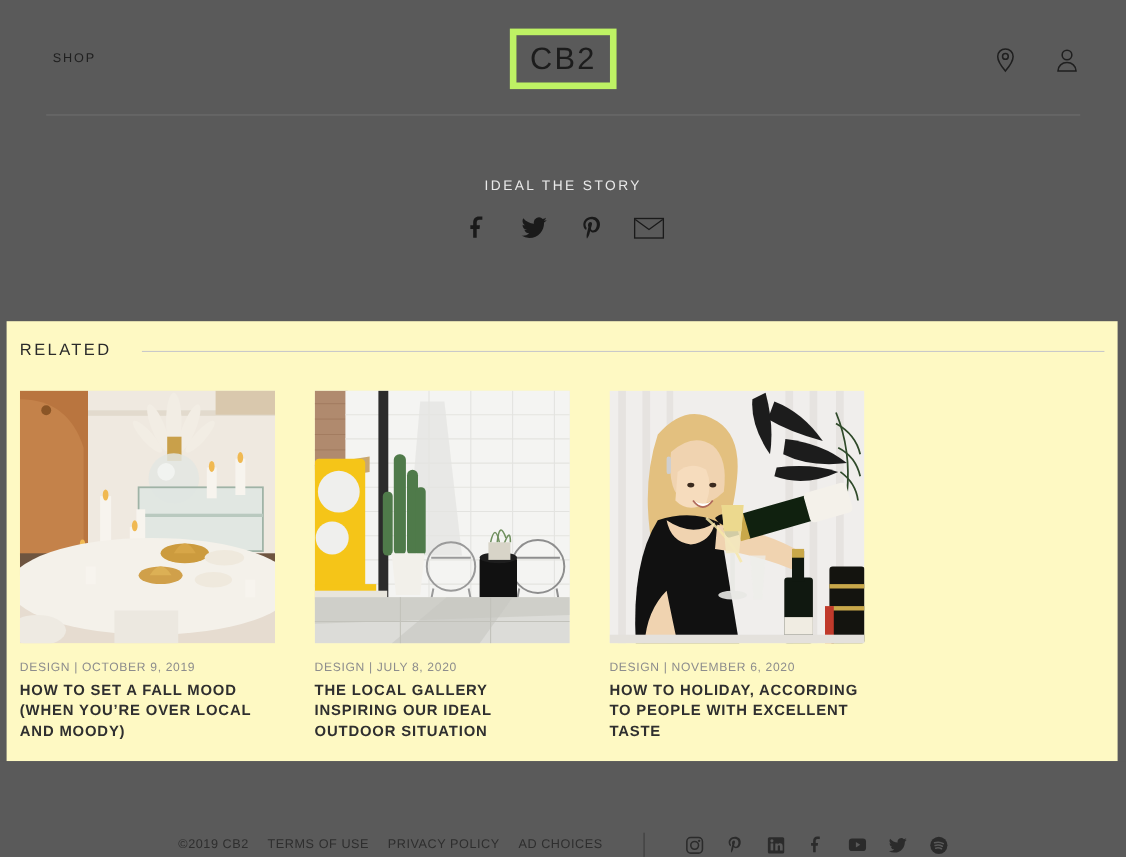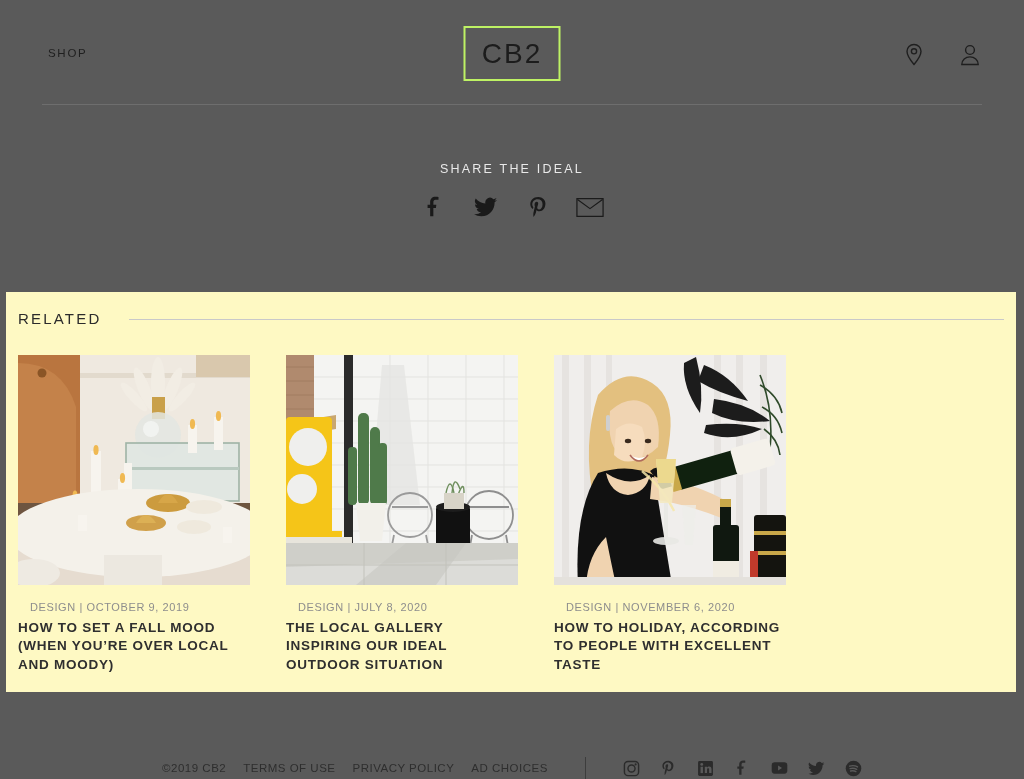--- a/index.html
+++ b/index.html
@@ -37,21 +37,21 @@
     color: #1f1f1f;
     cursor: pointer;
   }
   .brand-logo {
     position: absolute;
     left: 50%;
     top: 26px;
     transform: translateX(-50%);
     width: 97px;
     height: 55px;
-    border: 2px solid #bef264;
+    border: 6px solid #bef264;
     display: flex;
     align-items: center;
     justify-content: center;
     cursor: pointer;
   }
   .brand-logo span {
     font-size: 28px;
     letter-spacing: 2px;
     color: #1c1c1c;
     font-weight: 400;
@@ -141,21 +141,20 @@
     height: 230px;
     overflow: hidden;
     position: relative;
   }
   .card-thumb svg { display: block; }
   .card-meta {
     margin-top: 16px;
     font-size: 11px;
     letter-spacing: 0.6px;
     color: #8d8d8d;
-    margin-left: 12px;
   }
   .card-title {
     margin-top: 6px;
     font-size: 13.5px;
     line-height: 1.37;
     letter-spacing: 0.75px;
     color: #2f2f2f;
   }
 
   
@@ -231,21 +230,21 @@
           <circle cx="12" cy="8" r="4.4" fill="none" stroke="#1f1f1f" stroke-width="1.4"></circle>
           <path d="M3.8 22.5c0-4.6 3.7-7.6 8.2-7.6s8.2 3 8.2 7.6z" fill="none" stroke="#1f1f1f" stroke-width="1.4"></path>
         </svg>
       </span>
     </div>
 
   </div>
 </header>
 
 <section class="share-block">
-  <div class="share-title">SHARE THE IDEAL</div>
+  <div class="share-title">IDEAL THE STORY</div>
   <div class="share-icons">
 
     <span class="sicon">
       <svg viewBox="0 0 24 24" width="22" height="22">
         <path d="M14.6 4.2h2.3V1.0c-.4-.06-1.8-.2-3.4-.2-3.4 0-5.7 2.1-5.7 6V9.6H5.0v3.6h2.8V22h3.5v-8.8h2.8l.43-3.6h-3.2V7.2c0-1.9.75-3 2.3-3z" fill="#1a1a1a"></path>
       </svg>
     </span>
 
     <span class="sicon">
       <svg viewBox="0 0 24 24" width="24" height="24">

